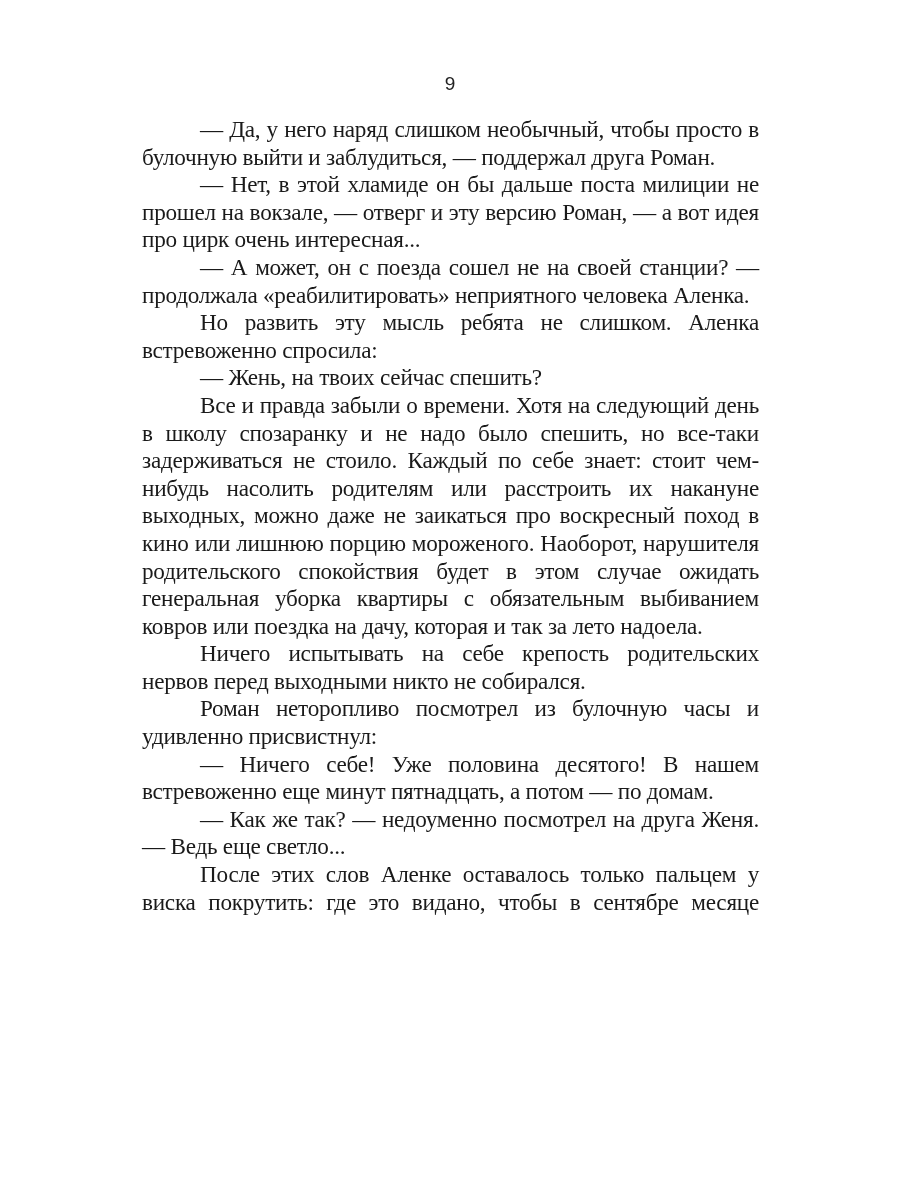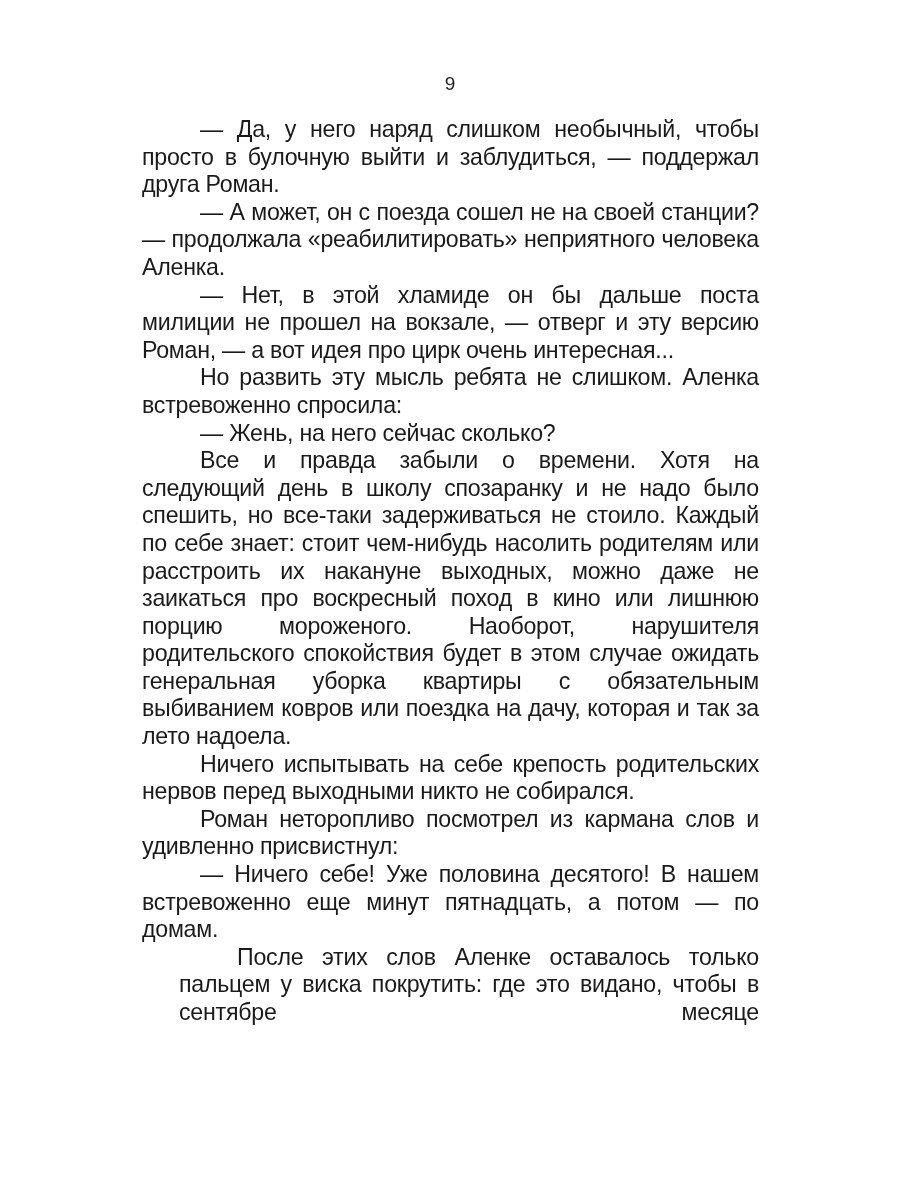--- a/index.html
+++ b/index.html
@@ -23,43 +23,44 @@
       font-family: "Liberation Sans", sans-serif;
       font-size: 19px;
       line-height: 24px;
       color: #222;
     }
     .text-body {
       position: absolute;
       top: 116px;
       left: 142px;
       width: 617px;
-      font-family: Liberation Sans, sans-serif;
+      font-family: Liberation Serif, serif;
       font-size: 23.2px;
       line-height: 27.6px;
       text-align: justify;
       text-align-last: left;
       letter-spacing: -0.25px;
       word-spacing: 0px;
     }
     .para {
       margin: 0;
       text-indent: 58px;
       hyphens: none;
     }
   </style>
 </head>
 <body>
 
 <div class="page-number">9</div>
 
 <div class="text-body">
   <p class="para">— Да, у него наряд слишком необычный, чтобы просто в булочную выйти и заблудиться, — поддержал друга Роман.</p>
+  <p class="para">— Нет, в этой хламиде он бы дальше поста милиции не прошел на вокзале, — отверг и эту версию Роман, — а вот идея про цирк очень интересная...</p>
   <p class="para">— А может, он с поезда сошел не на своей станции? — продолжала «реабилитировать» неприятного человека Аленка.</p>
-  <p class="para">— Нет, в этой хламиде он бы дальше поста милиции не прошел на вокзале, — отверг и эту версию Роман, — а вот идея про цирк очень интересная...</p>
   <p class="para">Но развить эту мысль ребята не слишком. Аленка встревоженно спросила:</p>
-  <p class="para">— Жень, на него сейчас сколько?</p>
+  <p class="para">— Жень, на твоих сейчас спешить?</p>
   <p class="para">Все и правда забыли о времени. Хотя на следующий день в школу спозаранку и не надо было спешить, но все-таки задерживаться не стоило. Каждый по себе знает: стоит чем-нибудь насолить родителям или расстроить их накануне выходных, можно даже не заикаться про воскресный поход в кино или лишнюю порцию мороженого. Наоборот, нарушителя родительского спокойствия будет в этом случае ожидать генеральная уборка квартиры с обязательным выбиванием ковров или поездка на дачу, которая и так за лето надоела.</p>
   <p class="para">Ничего испытывать на себе крепость родительских нервов перед выходными никто не собирался.</p>
-  <p class="para">Роман неторопливо посмотрел из кармана слов и удивленно присвистнул:</p>
+  <p class="para">Роман неторопливо посмотрел из булочную часы и удивленно присвистнул:</p>
   <p class="para">— Ничего себе! Уже половина десятого! В нашем встревоженно еще минут пятнадцать, а потом — по домам.</p>
-  <p class="para" style="text-align-last: justify; margin-left: 37px;">После этих слов Аленке оставалось только пальцем у виска покрутить: где это видано, чтобы в сентябре месяце</p>
+  <p class="para">— Как же так? — недоуменно посмотрел на друга Женя. — Ведь еще светло...</p>
+  <p class="para" style="text-align-last: justify;">После этих слов Аленке оставалось только пальцем у виска покрутить: где это видано, чтобы в сентябре месяце</p>
 </div>
 
 </body></html>

